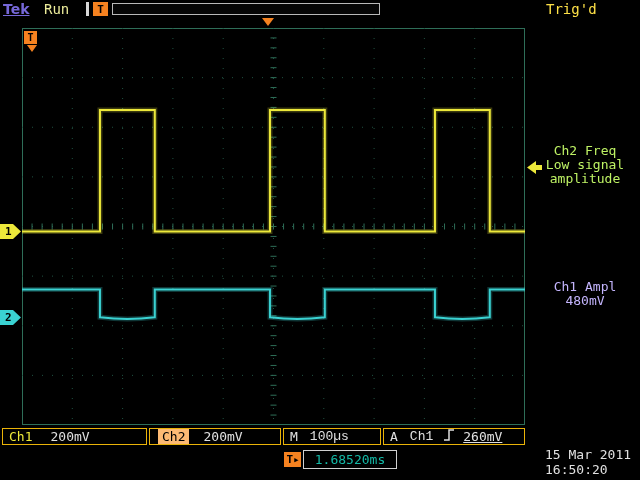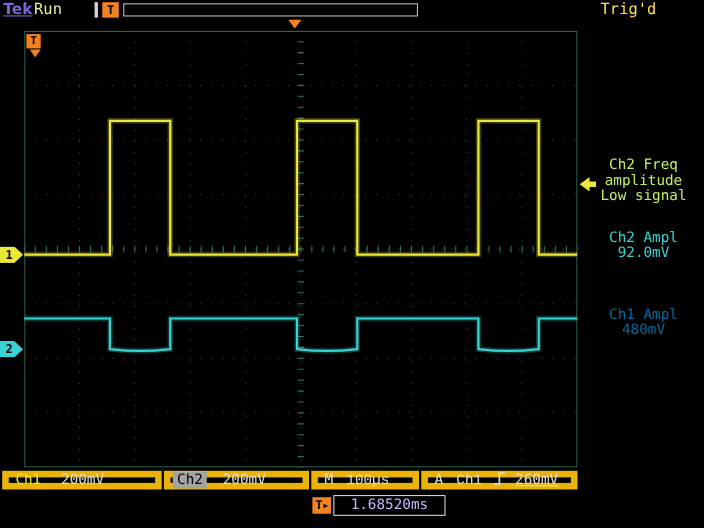--- a/index.html
+++ b/index.html
@@ -1,21 +1,21 @@
 <!DOCTYPE html>
 <html><head>
 <meta charset="utf-8">
 <style>
   html,body{margin:0;padding:0;background:#000;}
   .scope{position:relative;width:640px;height:480px;background:#000;overflow:hidden;
          font-family:"DejaVu Sans Mono",monospace;color:#e0e0e0;border-radius:10px;}
   
   .tek-logo{position:absolute;left:3px;top:1px;font-size:14px;font-weight:bold;
             color:#7668d8;text-decoration:underline;font-family:"DejaVu Sans",sans-serif;}
-  .run-status{position:absolute;left:31px;top:1px;font-size:14px;color:#ecec9a;}
+  .run-status{position:absolute;left:44px;top:1px;font-size:14px;color:#ecec9a;}
   .status-sep{position:absolute;left:86px;top:2px;width:3px;height:14px;background:#d8d8d8;}
   .t-badge{position:absolute;left:93px;top:2px;width:15px;height:14px;background:#f58220;
            color:#000;font-size:11px;font-weight:bold;display:flex;align-items:center;justify-content:center;}
   .acq-bar{position:absolute;left:112px;top:3px;width:268px;height:12px;
            border:1px solid #b8b8b8;background:#050505;box-sizing:border-box;}
   .tri-down{width:0;height:0;border-left:6px solid transparent;border-right:6px solid transparent;
             border-top:8px solid #f58220;position:absolute;}
   .trig-pos-marker{left:262px;top:18px;}
   .trigd{position:absolute;left:546px;top:1px;font-size:14px;color:#fde047;}
   
@@ -29,38 +29,38 @@
              display:flex;align-items:center;padding-left:5px;box-sizing:border-box;
              clip-path:polygon(0 0,62% 0,100% 50%,62% 100%,0 100%);}
   .ch1-marker{top:224px;background:#ece83a;}
   .ch2-marker{top:310px;background:#3ad2d2;}
   .trig-level-arrow{position:absolute;left:527px;top:161px;width:15px;height:13px;background:#ece83a;
        clip-path:polygon(0 50%,60% 0,60% 30%,100% 30%,100% 70%,60% 70%,60% 100%);}
   
   .meas{position:absolute;left:532px;width:106px;text-align:center;font-size:13px;line-height:14px;}
   .meas-freq{top:144px;color:#bef264;}
   .meas-ch2{top:210px;color:#3ad2d2;}
-  .meas-ch1{top:280px;color:#0369a1;}
-  
-  .sbox{position:absolute;top:428px;height:17px;border:6px solid #eab308;background:#000;
+  .meas-ch1{top:280px;color:#c4b5fd;}
+  
+  .sbox{position:absolute;top:428px;height:17px;border:1px solid #eab308;background:#000;
         box-sizing:border-box;display:flex;align-items:center;font-size:13px;color:#e0e0e0;}
   .sbox-ch1{left:2px;width:145px;}
   .sbox-ch2{left:149px;width:132px;}
   .sbox-m{left:283px;width:98px;}
   .sbox-trig{left:383px;width:142px;}
   .yellow-text{color:#ece83a;}
-  .ch2-chip{background:#a3a3a3;color:#000;padding:0 4px;margin-left:2px;}
+  .ch2-chip{background:#fdba74;color:#000;padding:0 4px;margin-left:8px;}
   .ml6{margin-left:6px;} .ml8{margin-left:8px;text-decoration:underline;} .ml10{margin-left:10px;}
   .ml12{margin-left:12px;font-family:Liberation Mono, monospace;} .ml14{margin-left:14px;} .ml18{margin-left:18px;}
   
   .delay-badge{position:absolute;left:284px;top:452px;width:17px;height:15px;background:#f58220;
        color:#000;font-size:11px;font-weight:bold;display:flex;align-items:center;justify-content:center;gap:1px;}
   .delay-badge .arr{font-size:7px;}
-  .delay-box{position:absolute;left:303px;top:450px;width:102px;height:19px;border:1px solid #d0d0d0;
-       box-sizing:border-box;display:flex;align-items:center;justify-content:center;font-size:13px;color:#c4b5fd;}
+  .delay-box{position:absolute;left:303px;top:450px;width:94px;height:19px;border:1px solid #d0d0d0;
+       box-sizing:border-box;display:flex;align-items:center;justify-content:center;font-size:13px;color:#14b8a6;}
   .datetime{position:absolute;left:545px;top:447px;width:95px;font-size:13px;line-height:15px;color:#e0e0e0;}
 </style>
 </head>
 <body>
 
 <div class="scope">
 
   <div class="tek-logo">Tek</div>
   <div class="run-status">Run</div>
   <div class="status-sep"></div>
@@ -188,26 +188,22 @@
   </div>
 
   <div class="t-mark">T</div>
   <div class="tri-down t-mark-arrow"></div>
   <div class="ch-marker ch1-marker">1</div>
   <div class="ch-marker ch2-marker">2</div>
   <div class="trig-level-arrow"></div>
 
   <div class="meas meas-freq">
     <div>Ch2 Freq</div>
+    <div>Low signal</div>
     <div>amplitude</div>
-    <div>Low signal</div>
-  </div>
-  <div class="meas meas-ch2">
-    <div>Ch2 Ampl</div>
-    <div>92.0mV</div>
   </div>
   <div class="meas meas-ch1">
     <div>Ch1 Ampl</div>
     <div>480mV</div>
   </div>
 
   <div class="sbox sbox-ch1">
     <span class="yellow-text ml6">Ch1</span>
     <span class="ml18">200mV</span>
   </div>
@@ -230,14 +226,18 @@
     <span class="ml8">260mV</span>
   </div>
 
   <div class="delay-badge">
     <span>T</span>
     <span class="arr">▶</span>
   </div>
   <div class="delay-box">
     <span>1.68520ms</span>
   </div>
+  <div class="datetime">
+    <div>15 Mar 2011</div>
+    <div>16:50:20</div>
+  </div>
 
 </div>
 
 </body></html>

